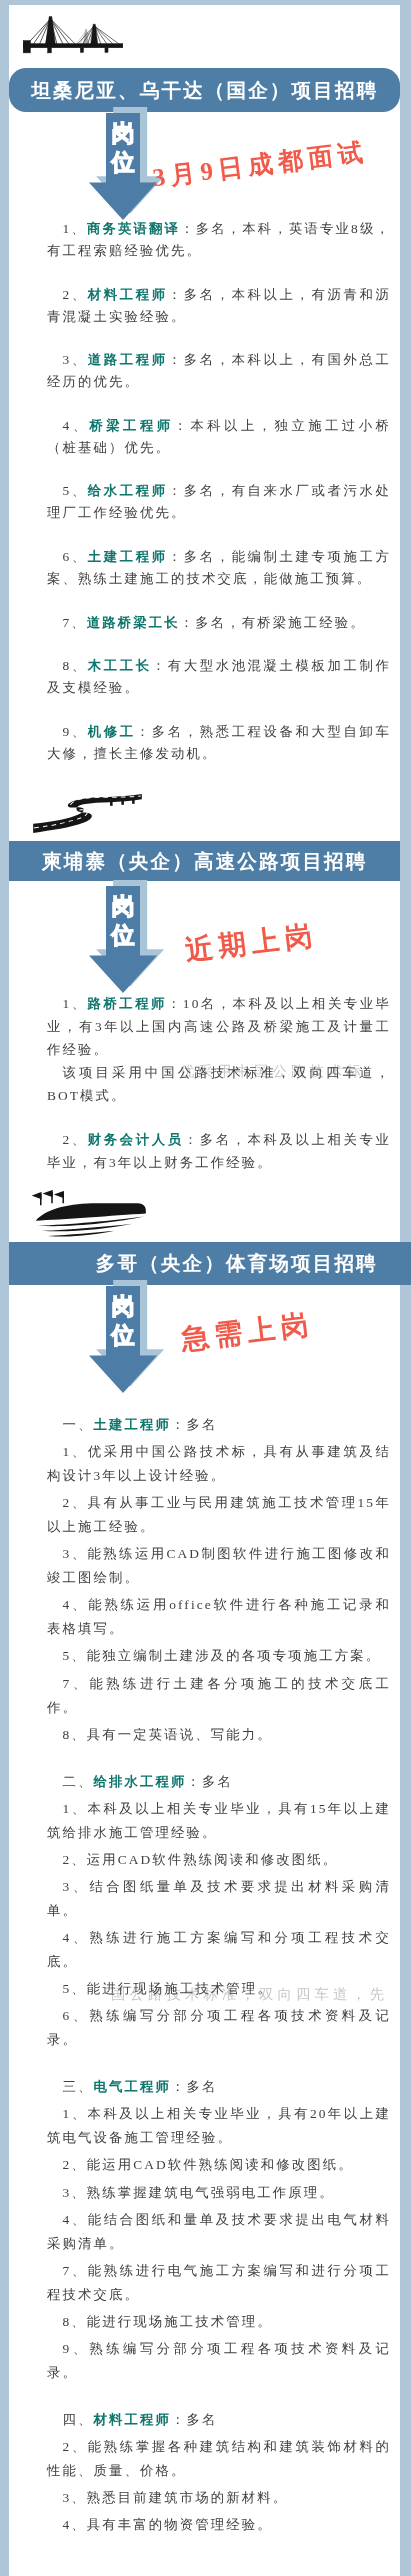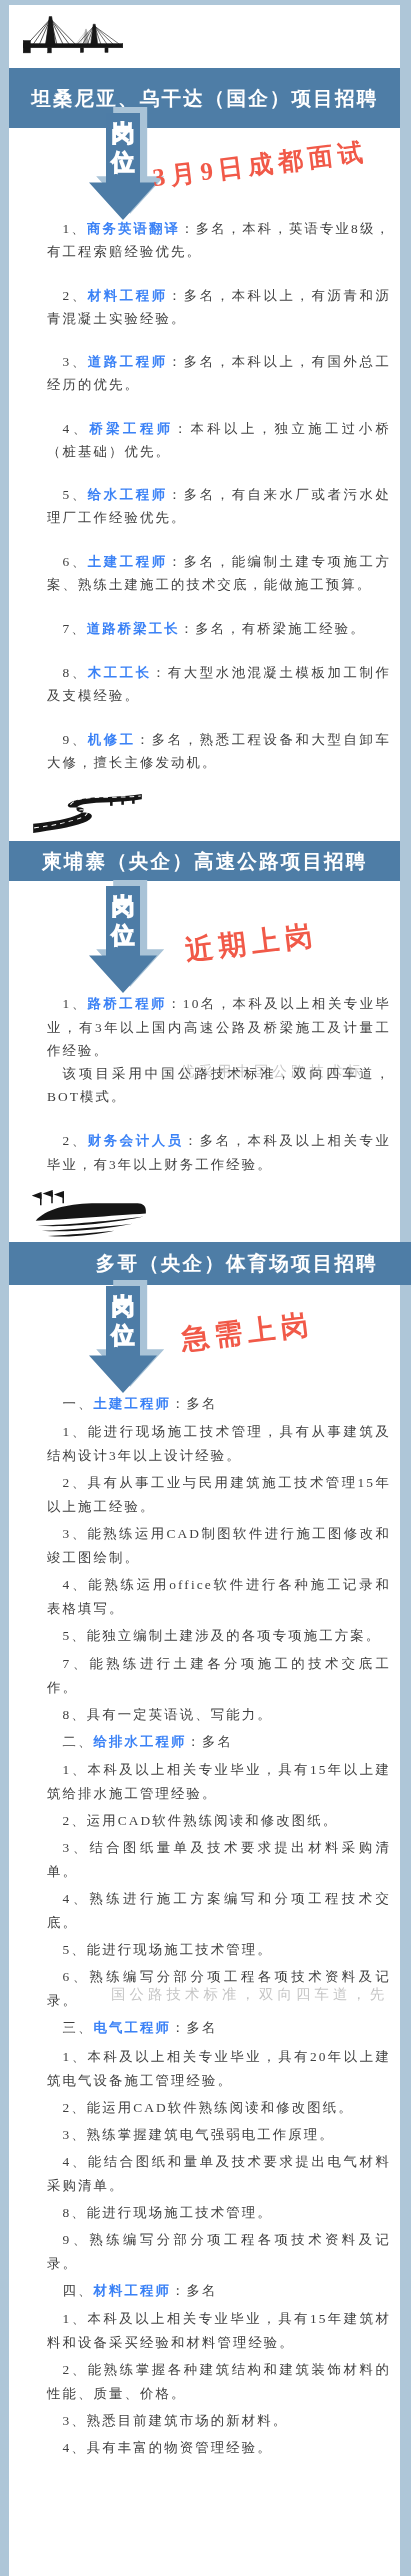--- a/index.html
+++ b/index.html
@@ -9,21 +9,21 @@
   .frame{position:absolute;background:#aec6d8;}
   .frame-top{left:0;top:0;width:412px;height:5.2px;}
   .frame-left{left:0;top:0;width:9.3px;height:3679px;}
   .frame-right{left:400px;top:0;width:11.3px;height:3679px;}
 
   
   .banner{position:absolute;left:9.3px;width:391px;background:#4e7da6;color:#fff;
           display:flex;align-items:center;justify-content:center;
           font-family:"Liberation Sans",sans-serif;font-weight:bold;font-size:19.6px;
           letter-spacing:2.1px;white-space:nowrap;}
-  .b1{top:68px;height:60px;}
+  .b1{top:68px;height:44px;border-radius:17px;}
   .b2{top:841px;height:40px;}
   .b3{top:1242px;height:43px;padding-left:32px;}
 
   
   .arrow{position:absolute;width:68px;height:107px;}
   .a1{top:113px;left:89px;}
   .a2{top:886px;left:89px;}
   .a3{top:1286px;left:89px;}
   .arrow-shape{position:absolute;width:68px;height:107px;
      clip-path:polygon(25% 0,75% 0,75% 65%,100% 65%,50% 100%,0 65%,25% 65%);}
@@ -45,22 +45,22 @@
 
   
   .joblist{position:absolute;left:47px;width:344px;color:#3f3f3f;font-size:13.4px;
      text-align:justify;text-justify:inter-character;}
   .joblist p{text-indent:15.5px;letter-spacing:2.1px;}
   .joblist p:first-child{margin-top:0;}
   .l1{top:218px;}  .l1 p{line-height:22px;margin:0 0 21.6px;}
   .l2{top:992px;} .l2 p{line-height:23px;margin:0 0 20.6px;}
   .l2 p.tight{margin-bottom:0;}
   .l3{top:1390px;} .l3 p{line-height:24px;margin:0 0 3.1px;}
-  .l3 p.header{margin-top:2px;}
-  .red-title{color:#3b82f6;font-weight:bold;font-family:Liberation Mono, monospace;}
+  .l3 p.header{margin-top:23px;}
+  .red-title{color:#0f766e;font-weight:bold;font-family:Liberation Sans, sans-serif;}
 
   
   .wm{position:absolute;color:#404040;opacity:.30;font-size:14.4px;letter-spacing:4.1px;
       white-space:nowrap;font-family:"Liberation Serif",serif;}
   .wm1{left:180px;top:1062px;}
   .wm2{left:111px;top:1985px;}
 
   
   .img{position:absolute;}
   .bridge{left:23px;top:14.4px;width:100px;height:45px;}
@@ -195,43 +195,43 @@
   <div class="arrow a3">
     <div class="arrow-shape arrow-shadow"></div>
     <div class="arrow-shape arrow-main">
         <span class="badge-char">岗</span>
         <span class="badge-char">位</span>
       </div>
   </div>
   <div class="script r3">急需上岗</div>
   <div class="joblist l3">
       <p class="header"><span class="num">一、</span><span class="red-title">土建工程师</span><span class="body-text">：多名</span></p>
-      <p><span class="num">1、</span><span class="body-text">能进行现场施工技术管理，具有从事建筑及结构设计3年以上设计经验。</span></p>
+      <p><span class="num">1、</span><span class="body-text">优采用中国公路技术标，具有从事建筑及结构设计3年以上设计经验。</span></p>
       <p><span class="num">2、</span><span class="body-text">具有从事工业与民用建筑施工技术管理15年以上施工经验。</span></p>
       <p><span class="num">3、</span><span class="body-text">能熟练运用CAD制图软件进行施工图修改和竣工图绘制。</span></p>
       <p><span class="num">4、</span><span class="body-text">能熟练运用office软件进行各种施工记录和表格填写。</span></p>
       <p><span class="num">5、</span><span class="body-text">能独立编制土建涉及的各项专项施工方案。</span></p>
       <p><span class="num">7、</span><span class="body-text">能熟练进行土建各分项施工的技术交底工作。</span></p>
       <p><span class="num">8、</span><span class="body-text">具有一定英语说、写能力。</span></p>
       <p class="header"><span class="num">二、</span><span class="red-title">给排水工程师</span><span class="body-text">：多名</span></p>
       <p><span class="num">1、</span><span class="body-text">本科及以上相关专业毕业，具有15年以上建筑给排水施工管理经验。</span></p>
       <p><span class="num">2、</span><span class="body-text">运用CAD软件熟练阅读和修改图纸。</span></p>
       <p><span class="num">3、</span><span class="body-text">结合图纸量单及技术要求提出材料采购清单。</span></p>
       <p><span class="num">4、</span><span class="body-text">熟练进行施工方案编写和分项工程技术交底。</span></p>
       <p><span class="num">5、</span><span class="body-text">能进行现场施工技术管理。</span></p>
       <p><span class="num">6、</span><span class="body-text">熟练编写分部分项工程各项技术资料及记录。</span></p>
       <p class="header"><span class="num">三、</span><span class="red-title">电气工程师</span><span class="body-text">：多名</span></p>
       <p><span class="num">1、</span><span class="body-text">本科及以上相关专业毕业，具有20年以上建筑电气设备施工管理经验。</span></p>
       <p><span class="num">2、</span><span class="body-text">能运用CAD软件熟练阅读和修改图纸。</span></p>
       <p><span class="num">3、</span><span class="body-text">熟练掌握建筑电气强弱电工作原理。</span></p>
       <p><span class="num">4、</span><span class="body-text">能结合图纸和量单及技术要求提出电气材料采购清单。</span></p>
+      <p><span class="num">7、</span><span class="body-text">能熟练进行电气施工方案编写和进行分项工程技术交底。</span></p>
       <p><span class="num">8、</span><span class="body-text">能进行现场施工技术管理。</span></p>
       <p><span class="num">9、</span><span class="body-text">熟练编写分部分项工程各项技术资料及记录。</span></p>
       <p class="header"><span class="num">四、</span><span class="red-title">材料工程师</span><span class="body-text">：多名</span></p>
-      <p><span class="num">1、</span><span class="body-text">本科及以上相关专业毕业，具有15年建筑材料和设备采买经验和材料管理经验。</span></p>
       <p><span class="num">2、</span><span class="body-text">能熟练掌握各种建筑结构和建筑装饰材料的性能、质量、价格。</span></p>
       <p><span class="num">3、</span><span class="body-text">熟悉目前建筑市场的新材料。</span></p>
       <p><span class="num">4、</span><span class="body-text">具有丰富的物资管理经验。</span></p>
     </div>
   <div class="wm wm2">国公路技术标准，双向四车道，先</div>
 
 </div>
 
 
 </body></html>

